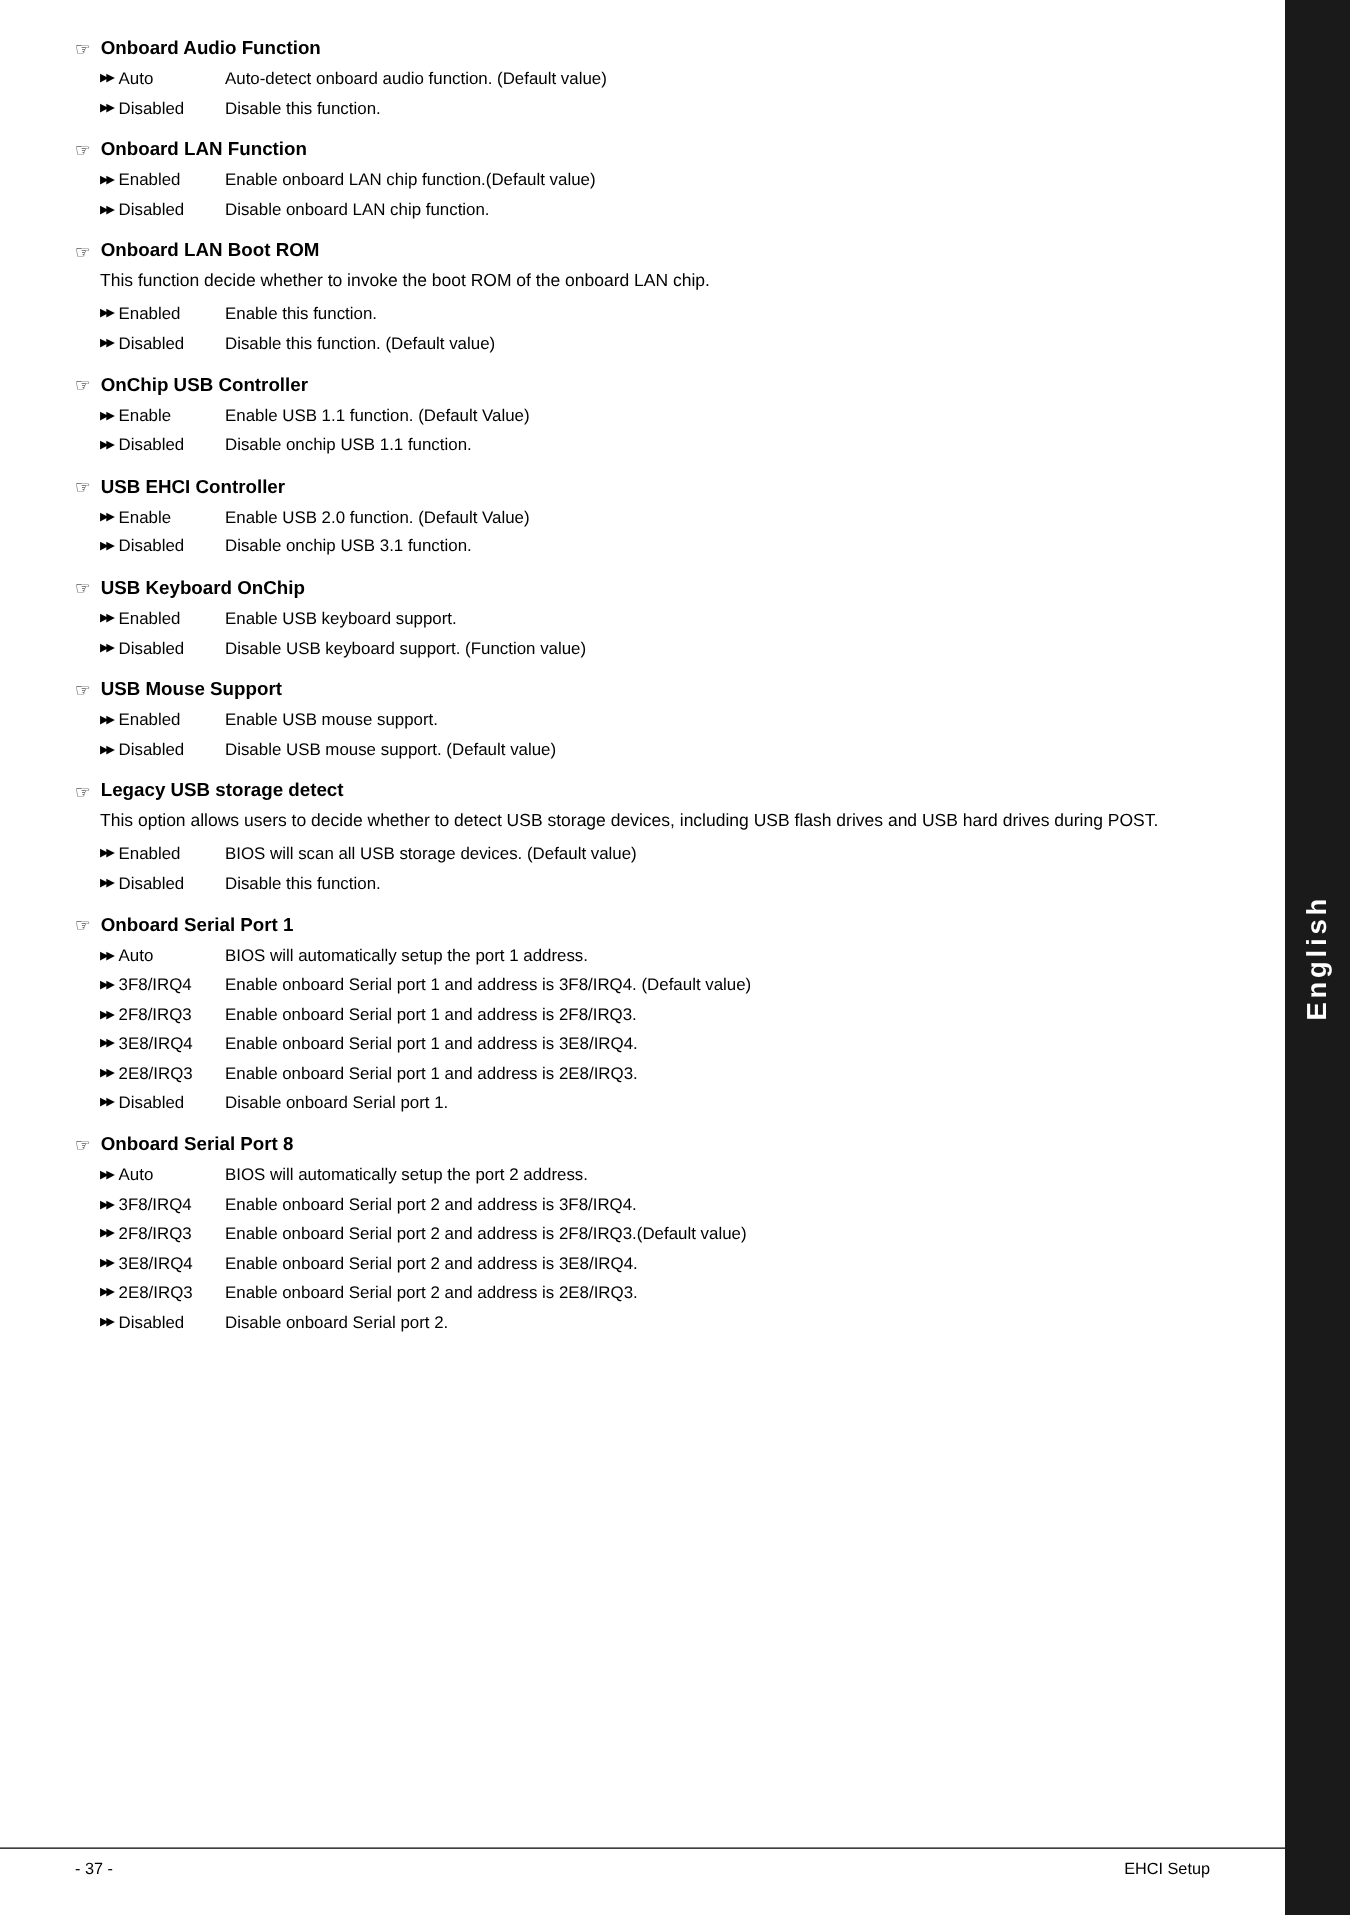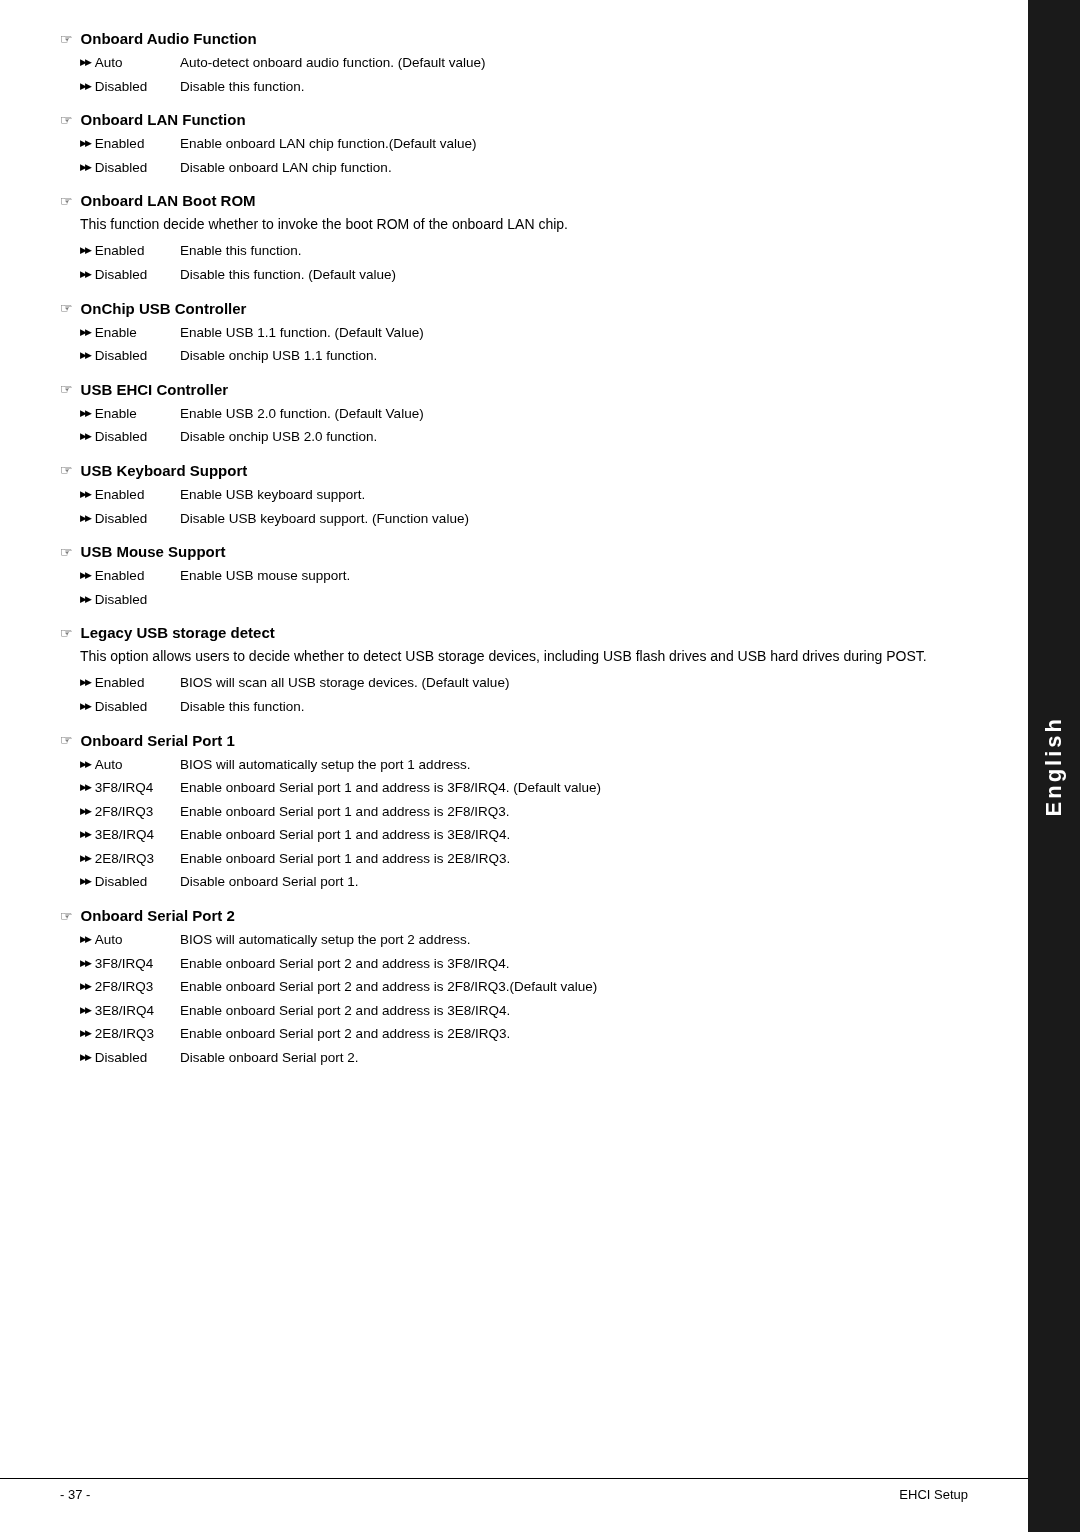--- a/index.html
+++ b/index.html
@@ -151,42 +151,43 @@
         </div>
       </div>
       <div class="section">
         <div class="section-title">USB EHCI Controller</div>
         <div class="option-row">
           <span class="option-key">Enable</span>
           <span class="option-val">Enable USB 2.0 function. (Default Value)</span>
         </div>
         <div class="option-row">
           <span class="option-key">Disabled</span>
-          <span class="option-val">Disable onchip USB 2.0 function.</span>
-        </div>
-      </div>
-      <div class="section">
-        <div class="section-title">USB Keyboard Support</div>
+          <span class="option-val">Disable onchip USB 3.1 function.</span>
+        </div>
+      </div>
+      <div class="section">
+        <div class="section-title">USB Keyboard OnChip</div>
         <div class="option-row">
           <span class="option-key">Enabled</span>
           <span class="option-val">Enable USB keyboard support.</span>
         </div>
         <div class="option-row">
           <span class="option-key">Disabled</span>
           <span class="option-val">Disable USB keyboard support. (Function value)</span>
         </div>
       </div>
       <div class="section">
         <div class="section-title">USB Mouse Support</div>
         <div class="option-row">
           <span class="option-key">Enabled</span>
           <span class="option-val">Enable USB mouse support.</span>
         </div>
         <div class="option-row">
           <span class="option-key">Disabled</span>
+          <span class="option-val">Disable USB mouse support. (Default value)</span>
         </div>
       </div>
       <div class="section">
         <div class="section-title">Legacy USB storage detect</div>
         <div class="section-desc">This option allows users to decide whether to detect USB storage devices, including USB flash drives and USB hard drives during POST.</div>
         <div class="option-row">
           <span class="option-key">Enabled</span>
           <span class="option-val">BIOS will scan all USB storage devices. (Default value)</span>
         </div>
         <div class="option-row">
@@ -215,21 +216,21 @@
         <div class="option-row">
           <span class="option-key">2E8/IRQ3</span>
           <span class="option-val">Enable onboard Serial port 1 and address is 2E8/IRQ3.</span>
         </div>
         <div class="option-row">
           <span class="option-key">Disabled</span>
           <span class="option-val">Disable onboard Serial port 1.</span>
         </div>
       </div>
       <div class="section">
-        <div class="section-title">Onboard Serial Port 2</div>
+        <div class="section-title">Onboard Serial Port 8</div>
         <div class="option-row">
           <span class="option-key">Auto</span>
           <span class="option-val">BIOS will automatically setup the port 2 address.</span>
         </div>
         <div class="option-row">
           <span class="option-key">3F8/IRQ4</span>
           <span class="option-val">Enable onboard Serial port 2 and address is 3F8/IRQ4.</span>
         </div>
         <div class="option-row">
           <span class="option-key">2F8/IRQ3</span>

